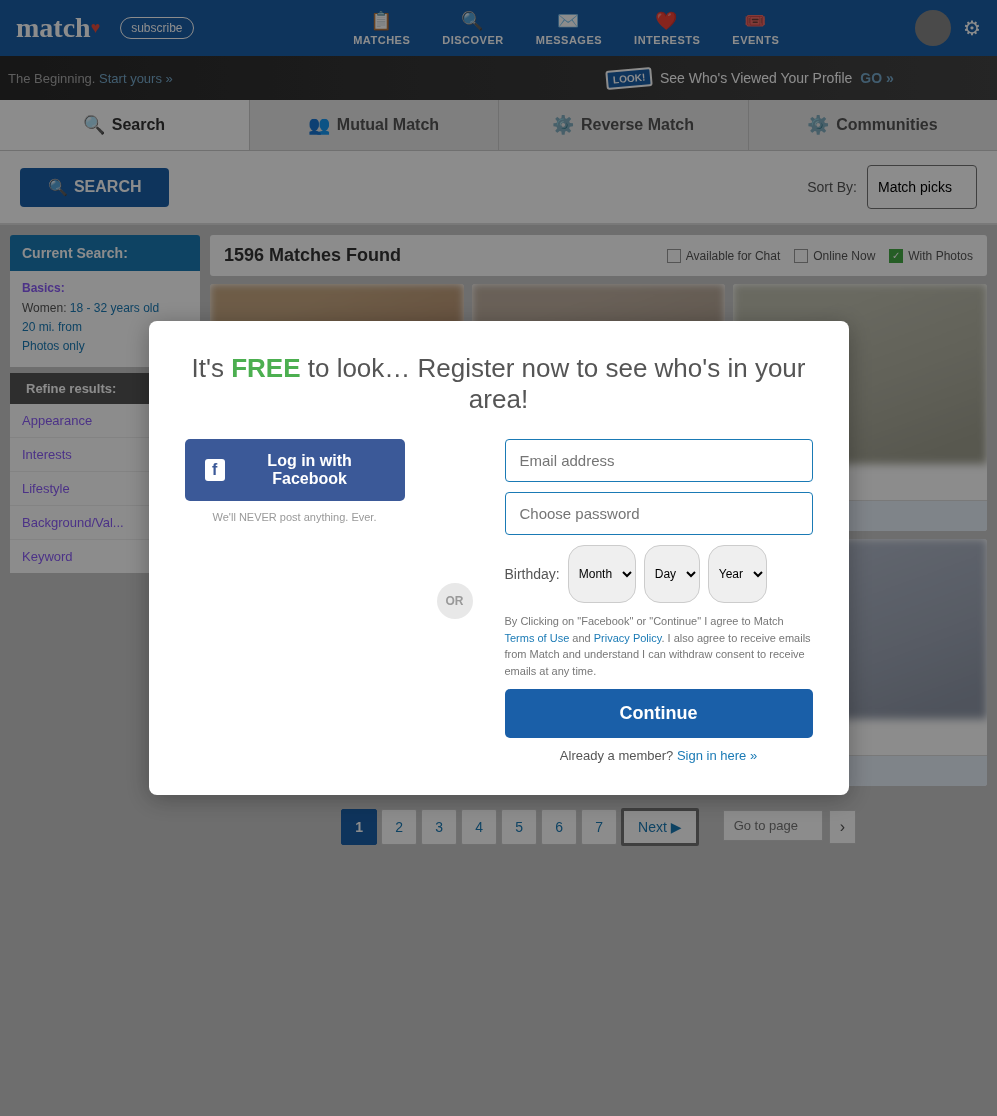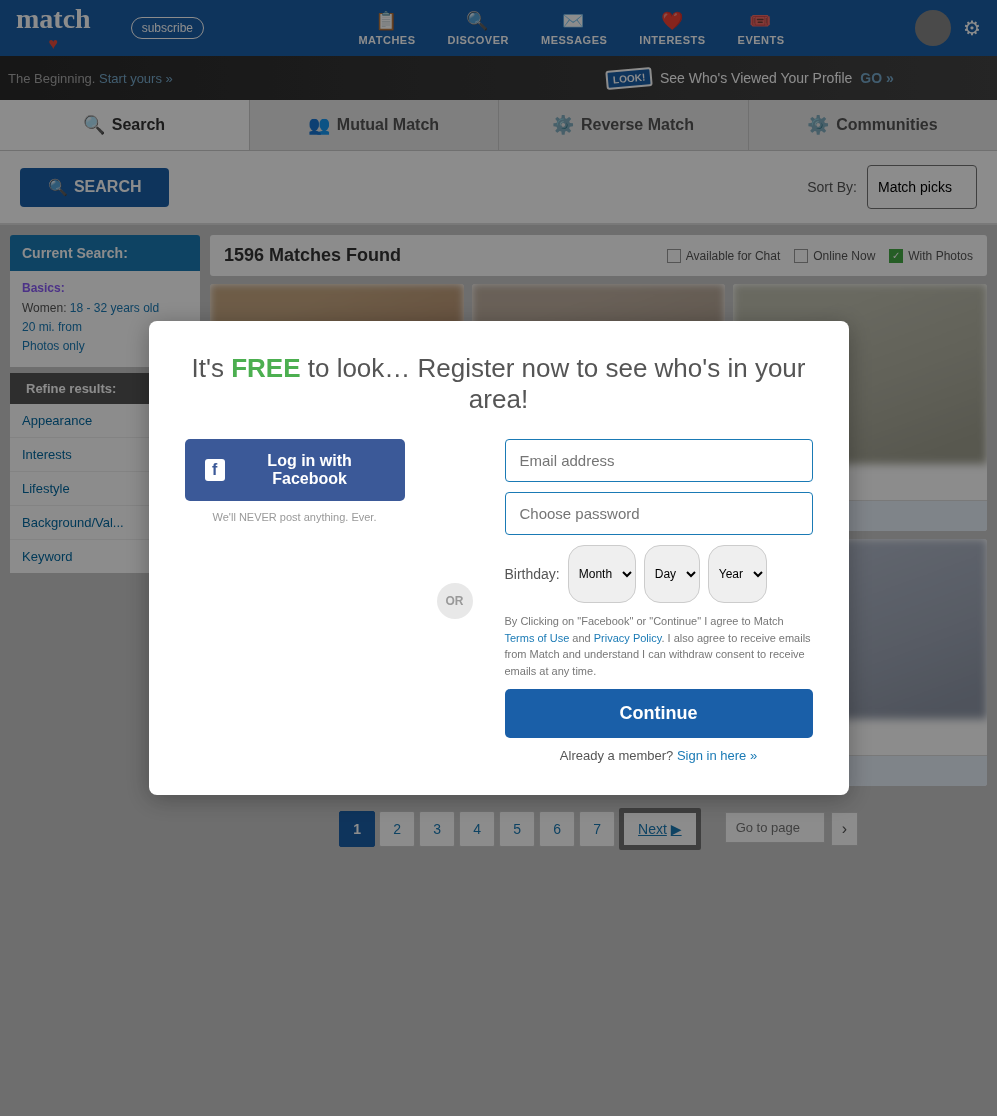--- a/index.html
+++ b/index.html
@@ -1,20 +1,20 @@
 <!DOCTYPE html>
 <html><head>
   <meta charset="utf-8">
   <style>
     * { box-sizing: border-box; margin: 0; padding: 0; }
     body { font-family: Arial, sans-serif; background: #c8c8c8; min-width: 997px; }
 
     
     .nav-bar { background: #1a5fa8; display: flex; align-items: center; padding: 0 16px; height: 56px; }
-    .nav-logo { display: flex; align-items: center; color: white; font-size: 28px; font-weight: bold; font-family: Georgia, serif; margin-right: 40px; flex-direction: column; }
+    .nav-logo { display: flex; align-items: center; color: white; font-size: 28px; font-weight: bold; font-family: Georgia, serif; margin-right: 20px; }
     .nav-logo .heart { color: #e74c3c; font-size: 16px; vertical-align: super; }
     .subscribe-btn { background: transparent; border: 1px solid white; color: white; border-radius: 12px; padding: 3px 10px; font-size: 12px; cursor: pointer; margin-right: 24px; }
     .nav-items { display: flex; align-items: center; flex: 1; justify-content: center; gap: 32px; }
     .nav-item { color: white; text-align: center; font-size: 11px; font-weight: bold; cursor: pointer; text-decoration: none; display: flex; flex-direction: column; align-items: center; gap: 2px; letter-spacing: 0.5px; }
     .nav-item .nav-icon { font-size: 18px; }
     .nav-right { display: flex; align-items: center; gap: 12px; }
     .nav-avatar { width: 36px; height: 36px; border-radius: 50%; background: #888; }
     .nav-gear { color: white; font-size: 20px; cursor: pointer; }
 
     
@@ -45,21 +45,21 @@
 
     
     .sidebar { width: 190px; flex-shrink: 0; }
     .current-search { background: #1a7ab5; color: white; padding: 10px 12px; border-radius: 3px 3px 0 0; font-size: 14px; font-weight: bold; }
     .search-criteria { background: white; padding: 10px 12px; font-size: 12px; }
     .criteria-title { font-weight: bold; color: #8b5cf6; margin-bottom: 4px; }
     .criteria-item { color: #555; line-height: 1.6; }
     .criteria-link { color: #1a7ab5; }
     .refine-header { background: #555; color: white; padding: 8px 16px; font-size: 13px; font-weight: bold; margin-top: 6px; }
     .refine-list { background: white; }
-    .refine-item { padding: 9px 12px; font-size: 13px; color: #0369a1; cursor: pointer; border-bottom: 1px solid #eee; }
+    .refine-item { padding: 9px 12px; font-size: 13px; color: #8b5cf6; cursor: pointer; border-bottom: 1px solid #eee; }
     .refine-item:last-child { border-bottom: none; }
 
     
     .results-area { flex: 1; }
     .results-header { background: white; padding: 10px 14px; display: flex; align-items: center; justify-content: space-between; margin-bottom: 8px; border-radius: 3px; }
     .matches-found { font-size: 18px; font-weight: bold; color: #333; }
     .filter-options { display: flex; align-items: center; gap: 14px; }
     .filter-option { display: flex; gap: 5px; font-size: 12px; color: #555; }
     .checkbox { width: 14px; height: 14px; border: 1px solid #999; background: white; display: inline-block; }
     .checkbox.checked { background: #4a4; border-color: #4a4; color: white; display: flex; align-items: center; justify-content: center; font-size: 10px; }
@@ -70,21 +70,21 @@
     .profile-img { width: 100%; height: 180px; background: #bbb; position: relative; overflow: hidden; display: flex; align-items: center; justify-content: center; }
     .profile-status { padding: 6px 8px; font-size: 11px; color: #555; }
     .more-photos { color: #1a7ab5; font-size: 11px; cursor: pointer; }
     .quick-view { background: #e8f0fa; padding: 7px 10px; display: flex; align-items: center; gap: 6px; font-size: 12px; color: #1a7ab5; cursor: pointer; border-top: 1px solid #ddd; }
     .quick-view-icon { font-size: 14px; }
 
     
     .pagination { display: flex; align-items: center; justify-content: center; gap: 4px; padding: 14px 0; background: #c8c8c8; }
     .page-btn { width: 36px; height: 36px; display: flex; align-items: center; justify-content: center; background: white; border: 1px solid #ccc; color: #1a7ab5; font-size: 14px; cursor: pointer; border-radius: 2px; }
     .page-btn.active { background: #1a5fa8; color: white; border-color: #1a5fa8; font-weight: bold; }
-    .page-next { display: flex; align-items: center; gap: 4px; background: white; border: 5px solid #737373; padding: 8px 14px; border-radius: 2px; color: #1a7ab5; font-size: 14px; cursor: pointer; text-decoration: underline; }
+    .page-next { display: flex; align-items: center; gap: 4px; background: white; border: 3px solid #737373; padding: 8px 14px; border-radius: 2px; color: #1a7ab5; font-size: 14px; cursor: pointer; }
     .go-to-page { display: flex; align-items: flex-start; gap: 6px; margin-left: 20px; }
     .go-to-input { border: 1px solid #ccc; padding: 7px 10px; font-size: 13px; width: 100px; color: #999; }
     .go-arrow { background: white; border: 1px solid #ccc; padding: 7px 10px; cursor: pointer; color: #555; }
 
     
     .modal-overlay { position: fixed; top: 0; left: 0; width: 100%; height: 100%; background: rgba(0,0,0,0.45); display: flex; align-items: center; justify-content: center; z-index: 100; }
     .modal { background: white; border-radius: 8px; width: 700px; max-width: 95vw; padding: 32px 36px; box-shadow: 0 4px 24px rgba(0,0,0,0.3); }
     .modal-title { text-align: center; font-size: 26px; color: #555; margin-bottom: 24px; font-weight: normal; }
     .modal-title .free { color: #4CAF50; font-weight: bold; }
     .modal-body { display: flex; gap: 32px; }

